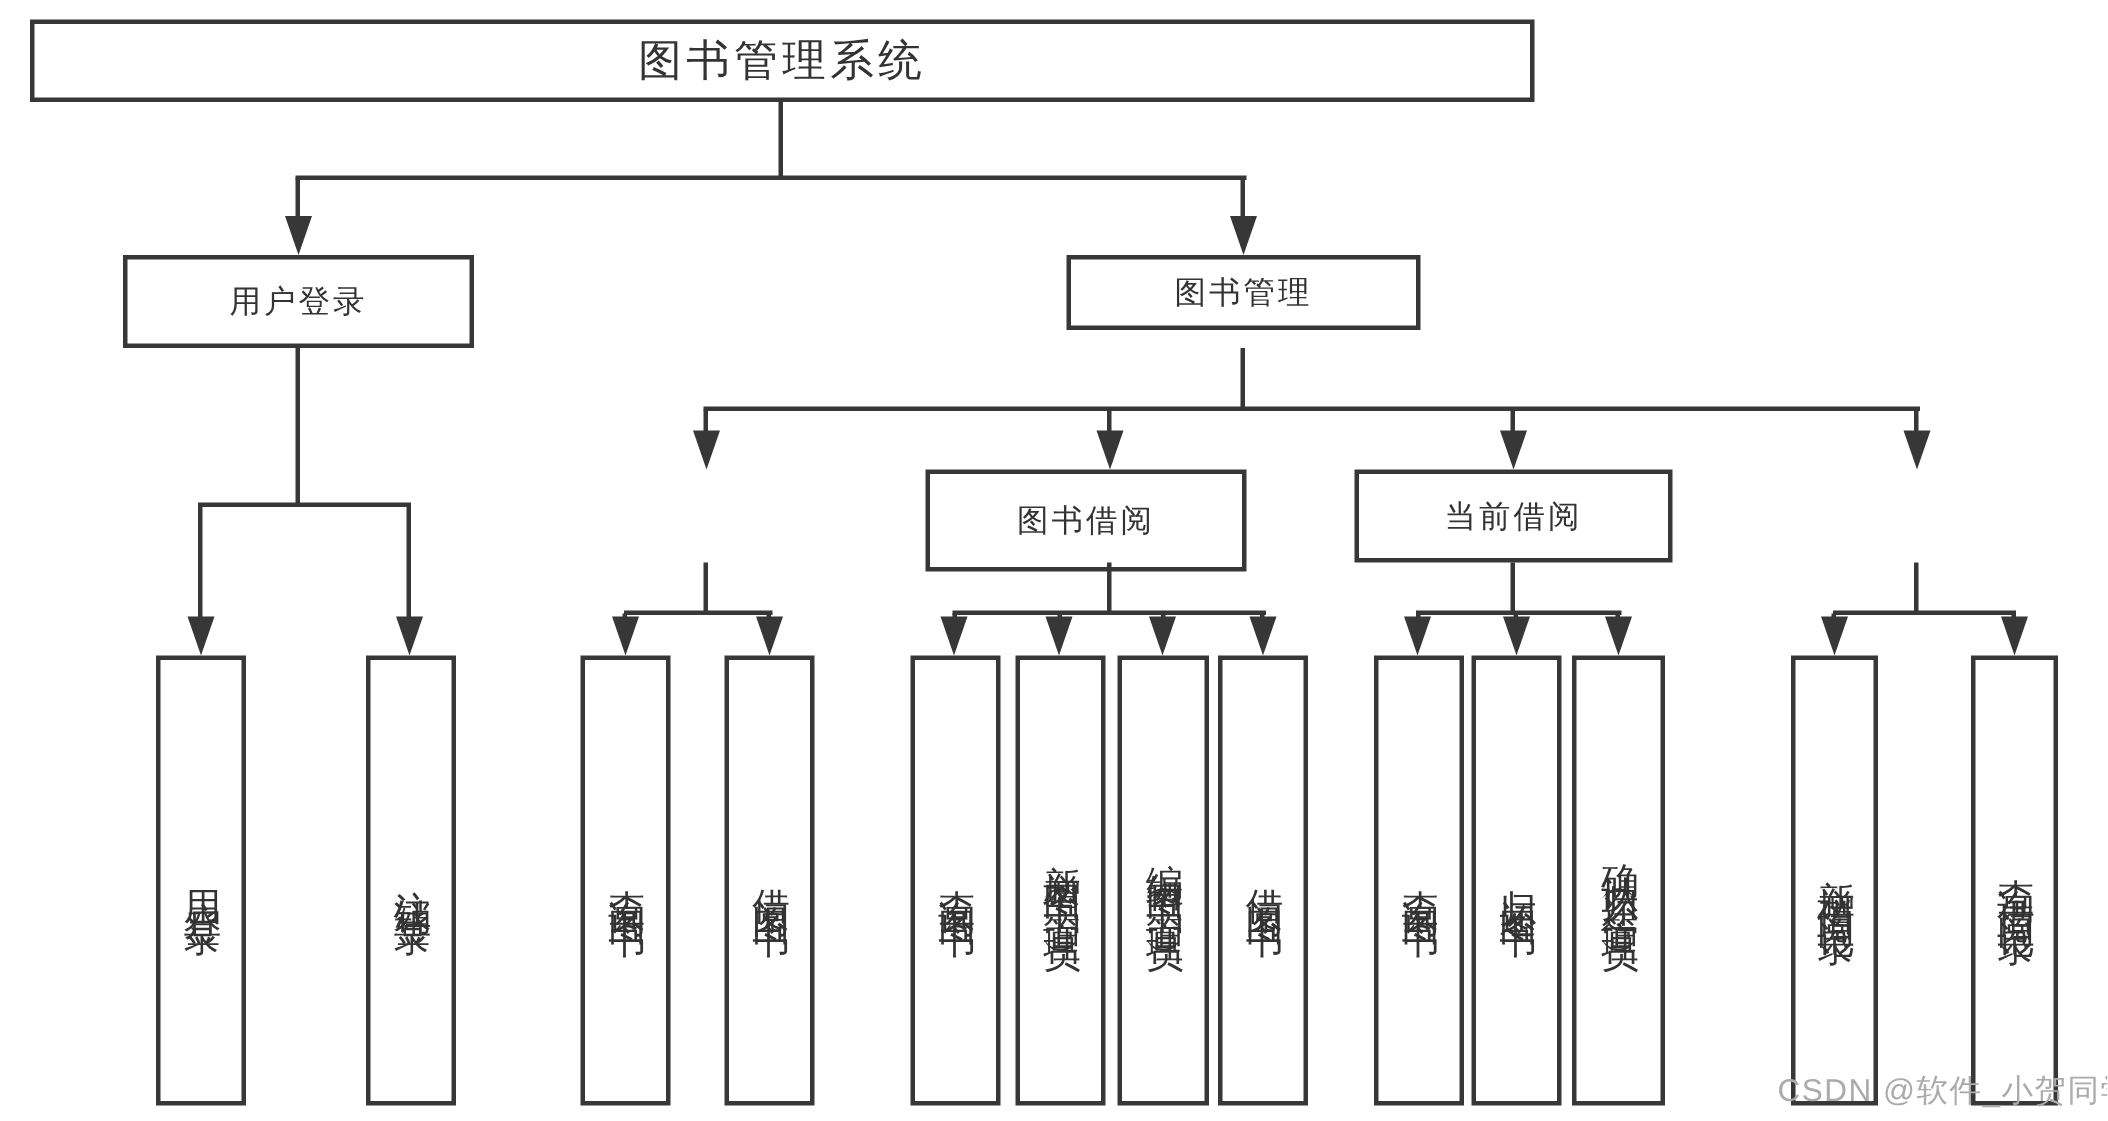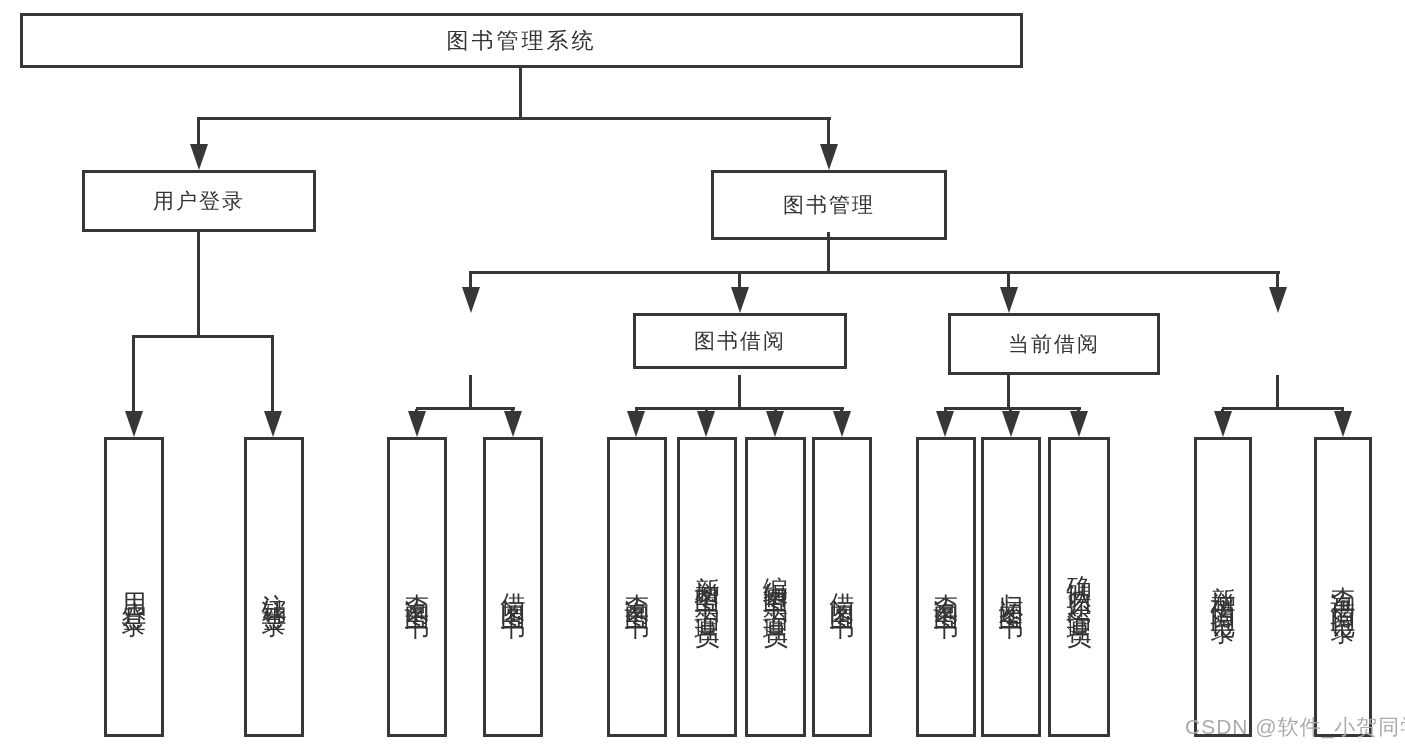--- a/index.html
+++ b/index.html
@@ -6,21 +6,21 @@
   #canvas {
     position:relative; width:1405px; height:747px; background:#ffffff;
     font-family:"Liberation Sans","DejaVu Sans",sans-serif; overflow:hidden;
   }
   
   .box {
     position:absolute; box-sizing:border-box; border:3px solid #373737;
     background:#ffffff; display:flex; align-items:center; justify-content:center;
     color:#333333; font-size:21px; letter-spacing:2px; white-space:nowrap;
   }
-  .box.root { font-size:22px; letter-spacing:3px; }
+  .box.root { font-size:29px; letter-spacing:3px; }
   .leaf {
     position:absolute; box-sizing:border-box; border:3px solid #373737;
     background:#ffffff; top:437px; height:300px;
     display:flex; align-items:center; justify-content:center; color:#333333;
   }
   .leaf span {
     writing-mode:vertical-rl; text-orientation:mixed;
     font-size:25px; letter-spacing:7px; line-height:1; white-space:nowrap;
   }
   
@@ -41,42 +41,42 @@
   <div class="box root" style="left:20px; top:13px; width:1003px; height:55px;">图书管理系统</div>
 
   <div class="vl" style="left:519px; top:68px; height:50px;"></div>
   <div class="hl" style="left:197px; top:117px; width:634px;"></div>
   <div class="vl" style="left:197px; top:119px; height:27px;"></div>
   <div class="ah" style="left:190px; top:144px;"></div>
   <div class="vl" style="left:827px; top:119px; height:27px;"></div>
   <div class="ah" style="left:820px; top:144px;"></div>
 
   <div class="box" style="left:82px; top:170px; width:234px; height:62px;">用户登录</div>
-  <div class="box" style="left:711px; top:170px; width:236px; height:70px;">图书管理</div>
+  <div class="box" style="left:711px; top:170px; width:236px; height:50px;">图书管理</div>
 
   <div class="vl" style="left:197px; top:232px; height:105px;"></div>
   <div class="hl" style="left:132px; top:335px; width:142px;"></div>
   <div class="vl" style="left:132px; top:337px; height:76px;"></div>
   <div class="ah" style="left:125px; top:411px;"></div>
   <div class="vl" style="left:271px; top:337px; height:76px;"></div>
   <div class="ah" style="left:264px; top:411px;"></div>
 
   <div class="vl" style="left:827px; top:232px; height:41px;"></div>
   <div class="hl" style="left:469px; top:271px; width:811px;"></div>
   <div class="vl" style="left:469px; top:273px; height:16px;"></div>
   <div class="ah" style="left:462px; top:287px;"></div>
   <div class="vl" style="left:738px; top:273px; height:16px;"></div>
   <div class="ah" style="left:731px; top:287px;"></div>
   <div class="vl" style="left:1007px; top:273px; height:16px;"></div>
   <div class="ah" style="left:1000px; top:287px;"></div>
   <div class="vl" style="left:1276px; top:273px; height:16px;"></div>
   <div class="ah" style="left:1269px; top:287px;"></div>
 
-  <div class="box" style="left:633px; top:313px; width:214px; height:56px;">图书借阅</div>
-  <div class="box" style="left:948px; top:313px; width:212px; height:62px;">当前借阅</div>
+  <div class="box" style="left:617px; top:313px; width:214px; height:68px;">图书借阅</div>
+  <div class="box" style="left:903px; top:313px; width:212px; height:62px;">当前借阅</div>
 
   <div class="vl" style="left:469px; top:375px; height:34px;"></div>
   <div class="hl" style="left:416px; top:407px; width:99px;"></div>
   <div class="vl" style="left:415px; top:409px; height:8px;"></div>
   <div class="ah" style="left:408px; top:411px;"></div>
   <div class="vl" style="left:511px; top:409px; height:8px;"></div>
   <div class="ah" style="left:504px; top:411px;"></div>
 
   <div class="vl" style="left:738px; top:375px; height:34px;"></div>
   <div class="hl" style="left:635px; top:407px; width:209px;"></div>

